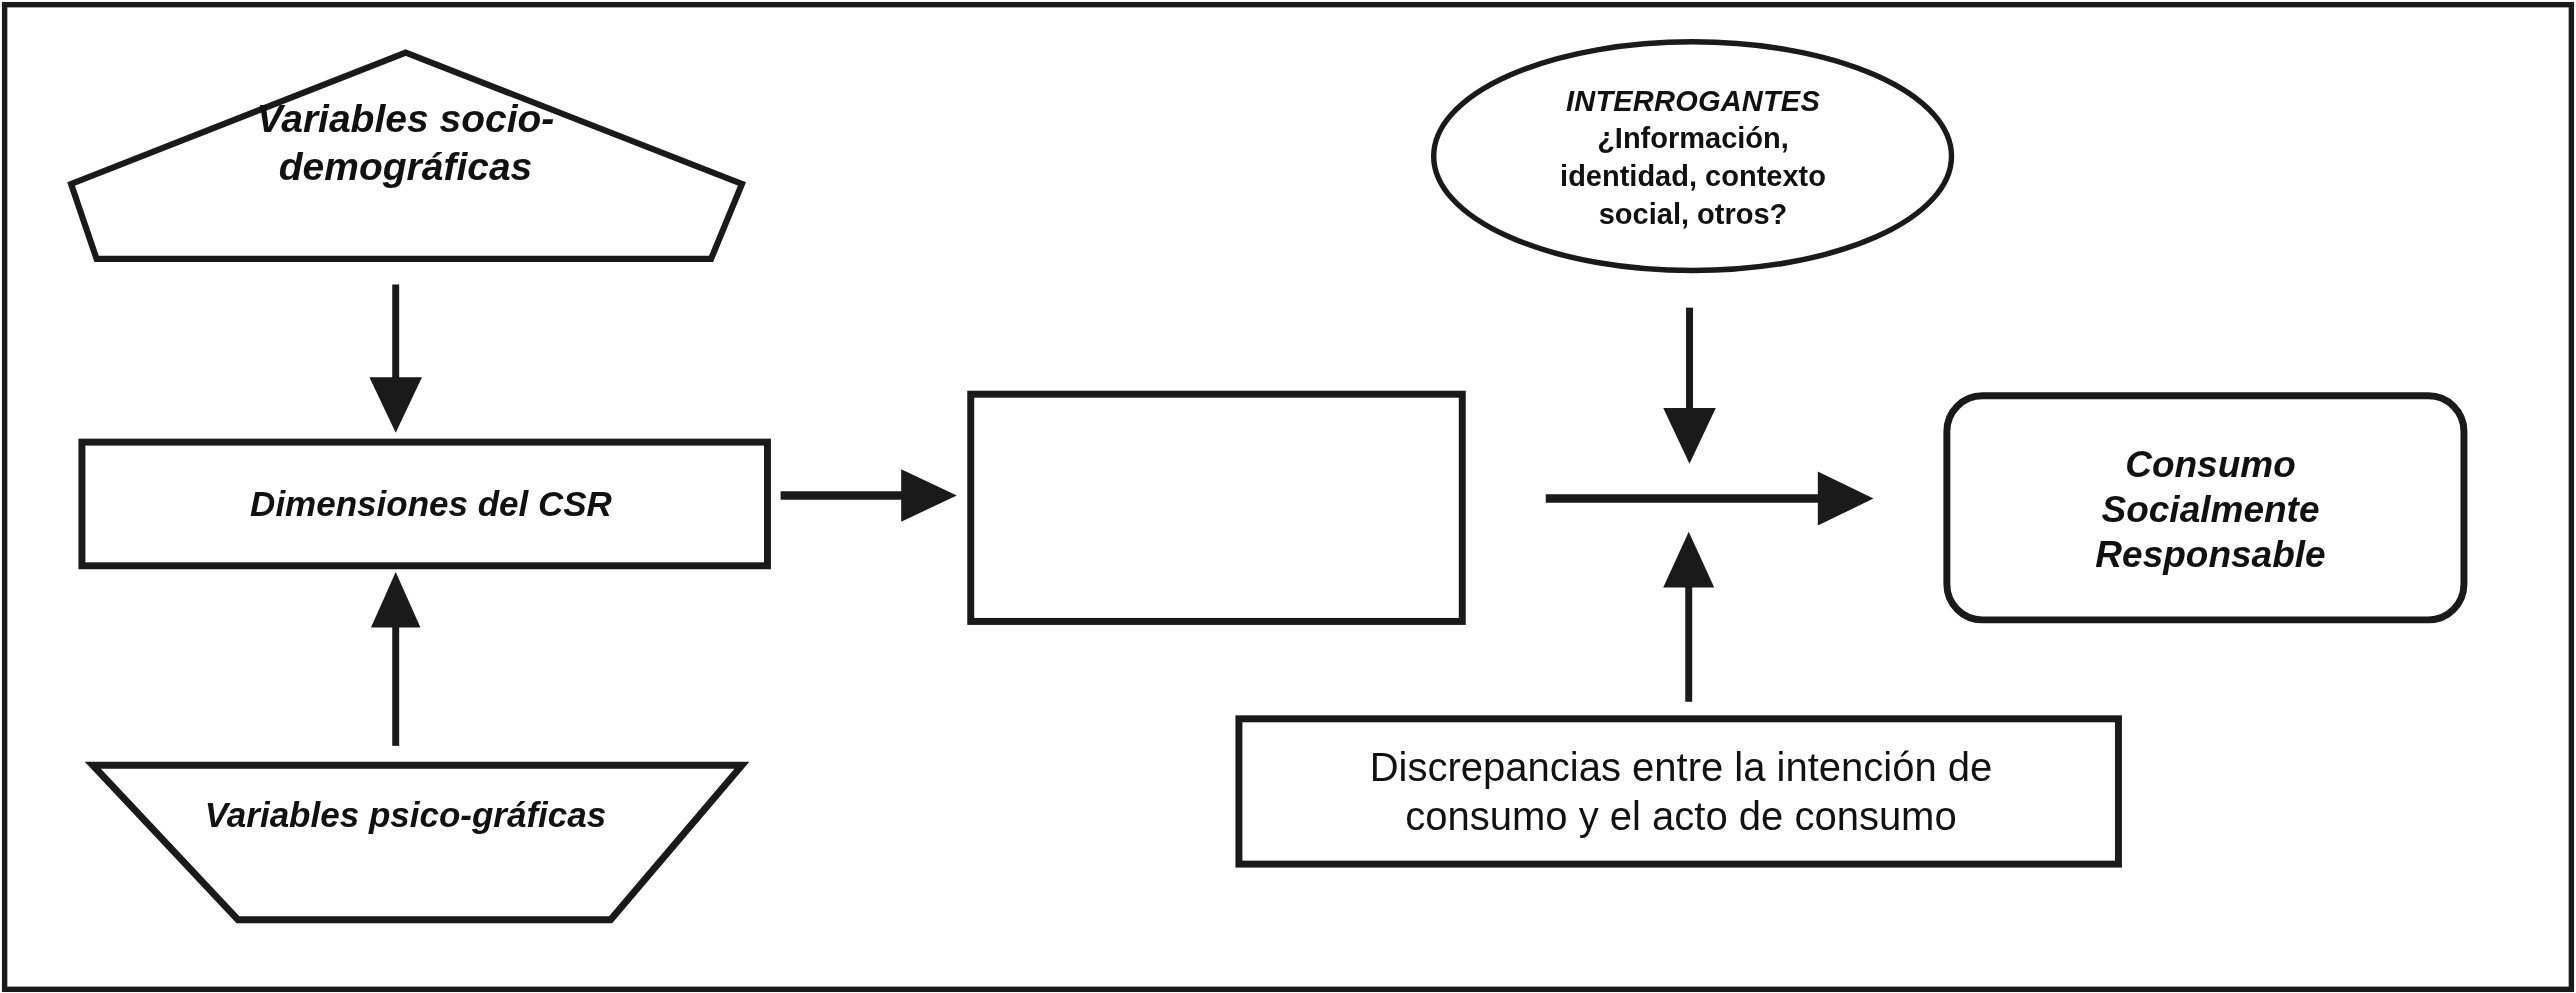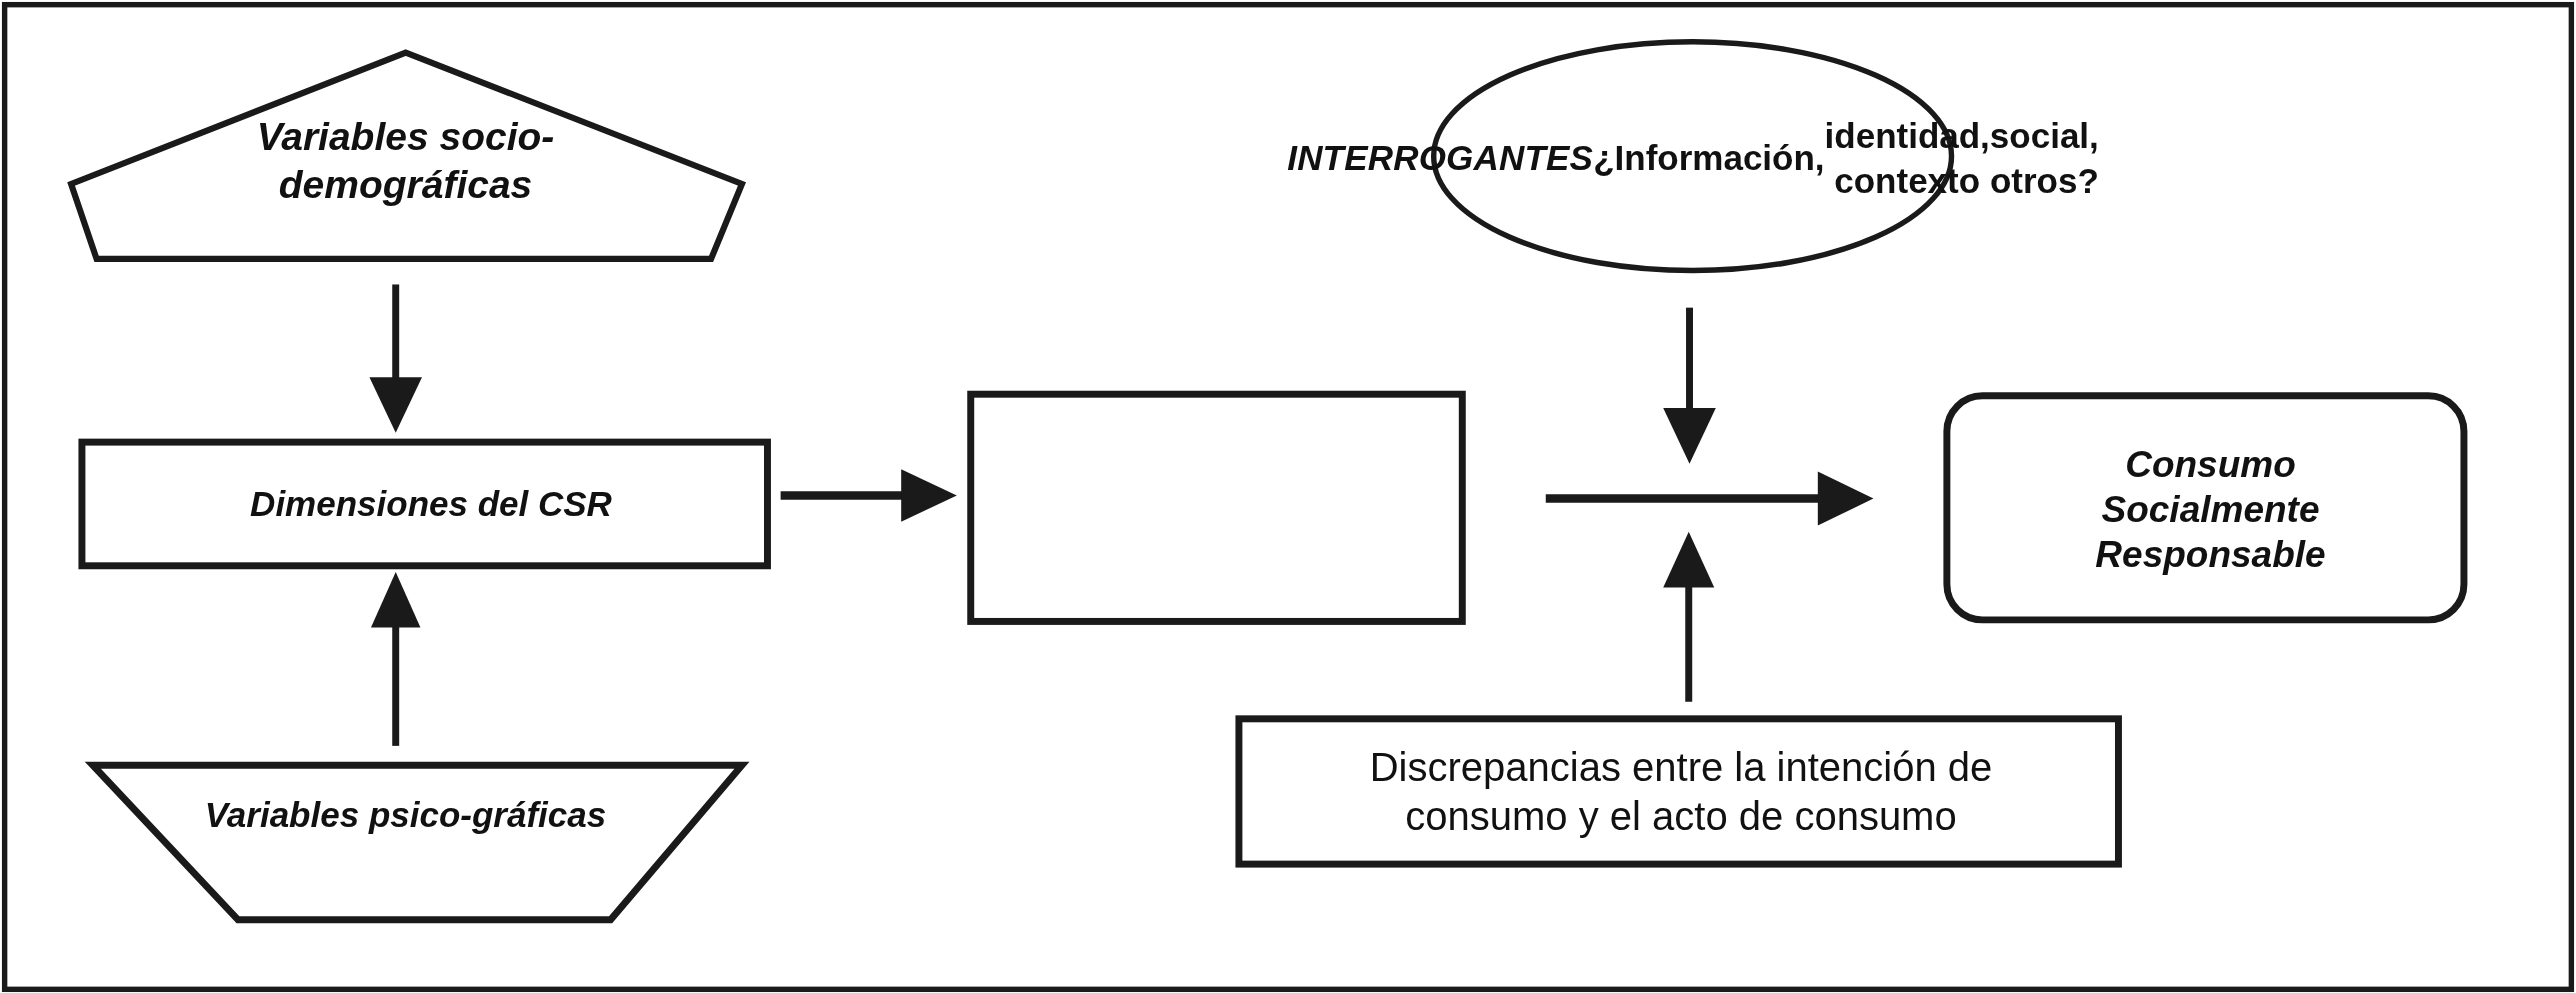--- a/index.html
+++ b/index.html
@@ -41,39 +41,38 @@
     font-weight: bold;
   }
   .lbl-upright {
     font-style: normal;
     font-weight: normal;
   }
   
   #label-socio-demograficas {
     left: 224px; top: 93px; width: 363px; height: 100px;
     font-size: 39px;
-    margin-top: 18px;
   }
   #label-psico-graficas {
     left: 162px; top: 788px; width: 487px; height: 54px;
     font-size: 35px;
     text-align: center;
   }
   #label-dimensiones-csr {
     left: 93px; top: 444px; width: 676px; height: 120px;
     font-size: 35px;
   }
   #label-intenciones {
     left: 985px; top: 402px; width: 471px; height: 209px;
     font-size: 42px;
   }
   #label-interrogantes {
     left: 1492px; top: 73px; width: 402px; height: 170px;
-    font-size: 35px;
-    flex-direction: row;
+    font-size: 29px;
+    flex-direction: column;
     line-height: 1.30;
   }
   #label-interrogantes .line-title {
     font-style: italic;
     font-weight: bold;
     letter-spacing: 0.2px;
   }
   #label-interrogantes .line-body {
     font-style: normal;
     font-weight: bold;

